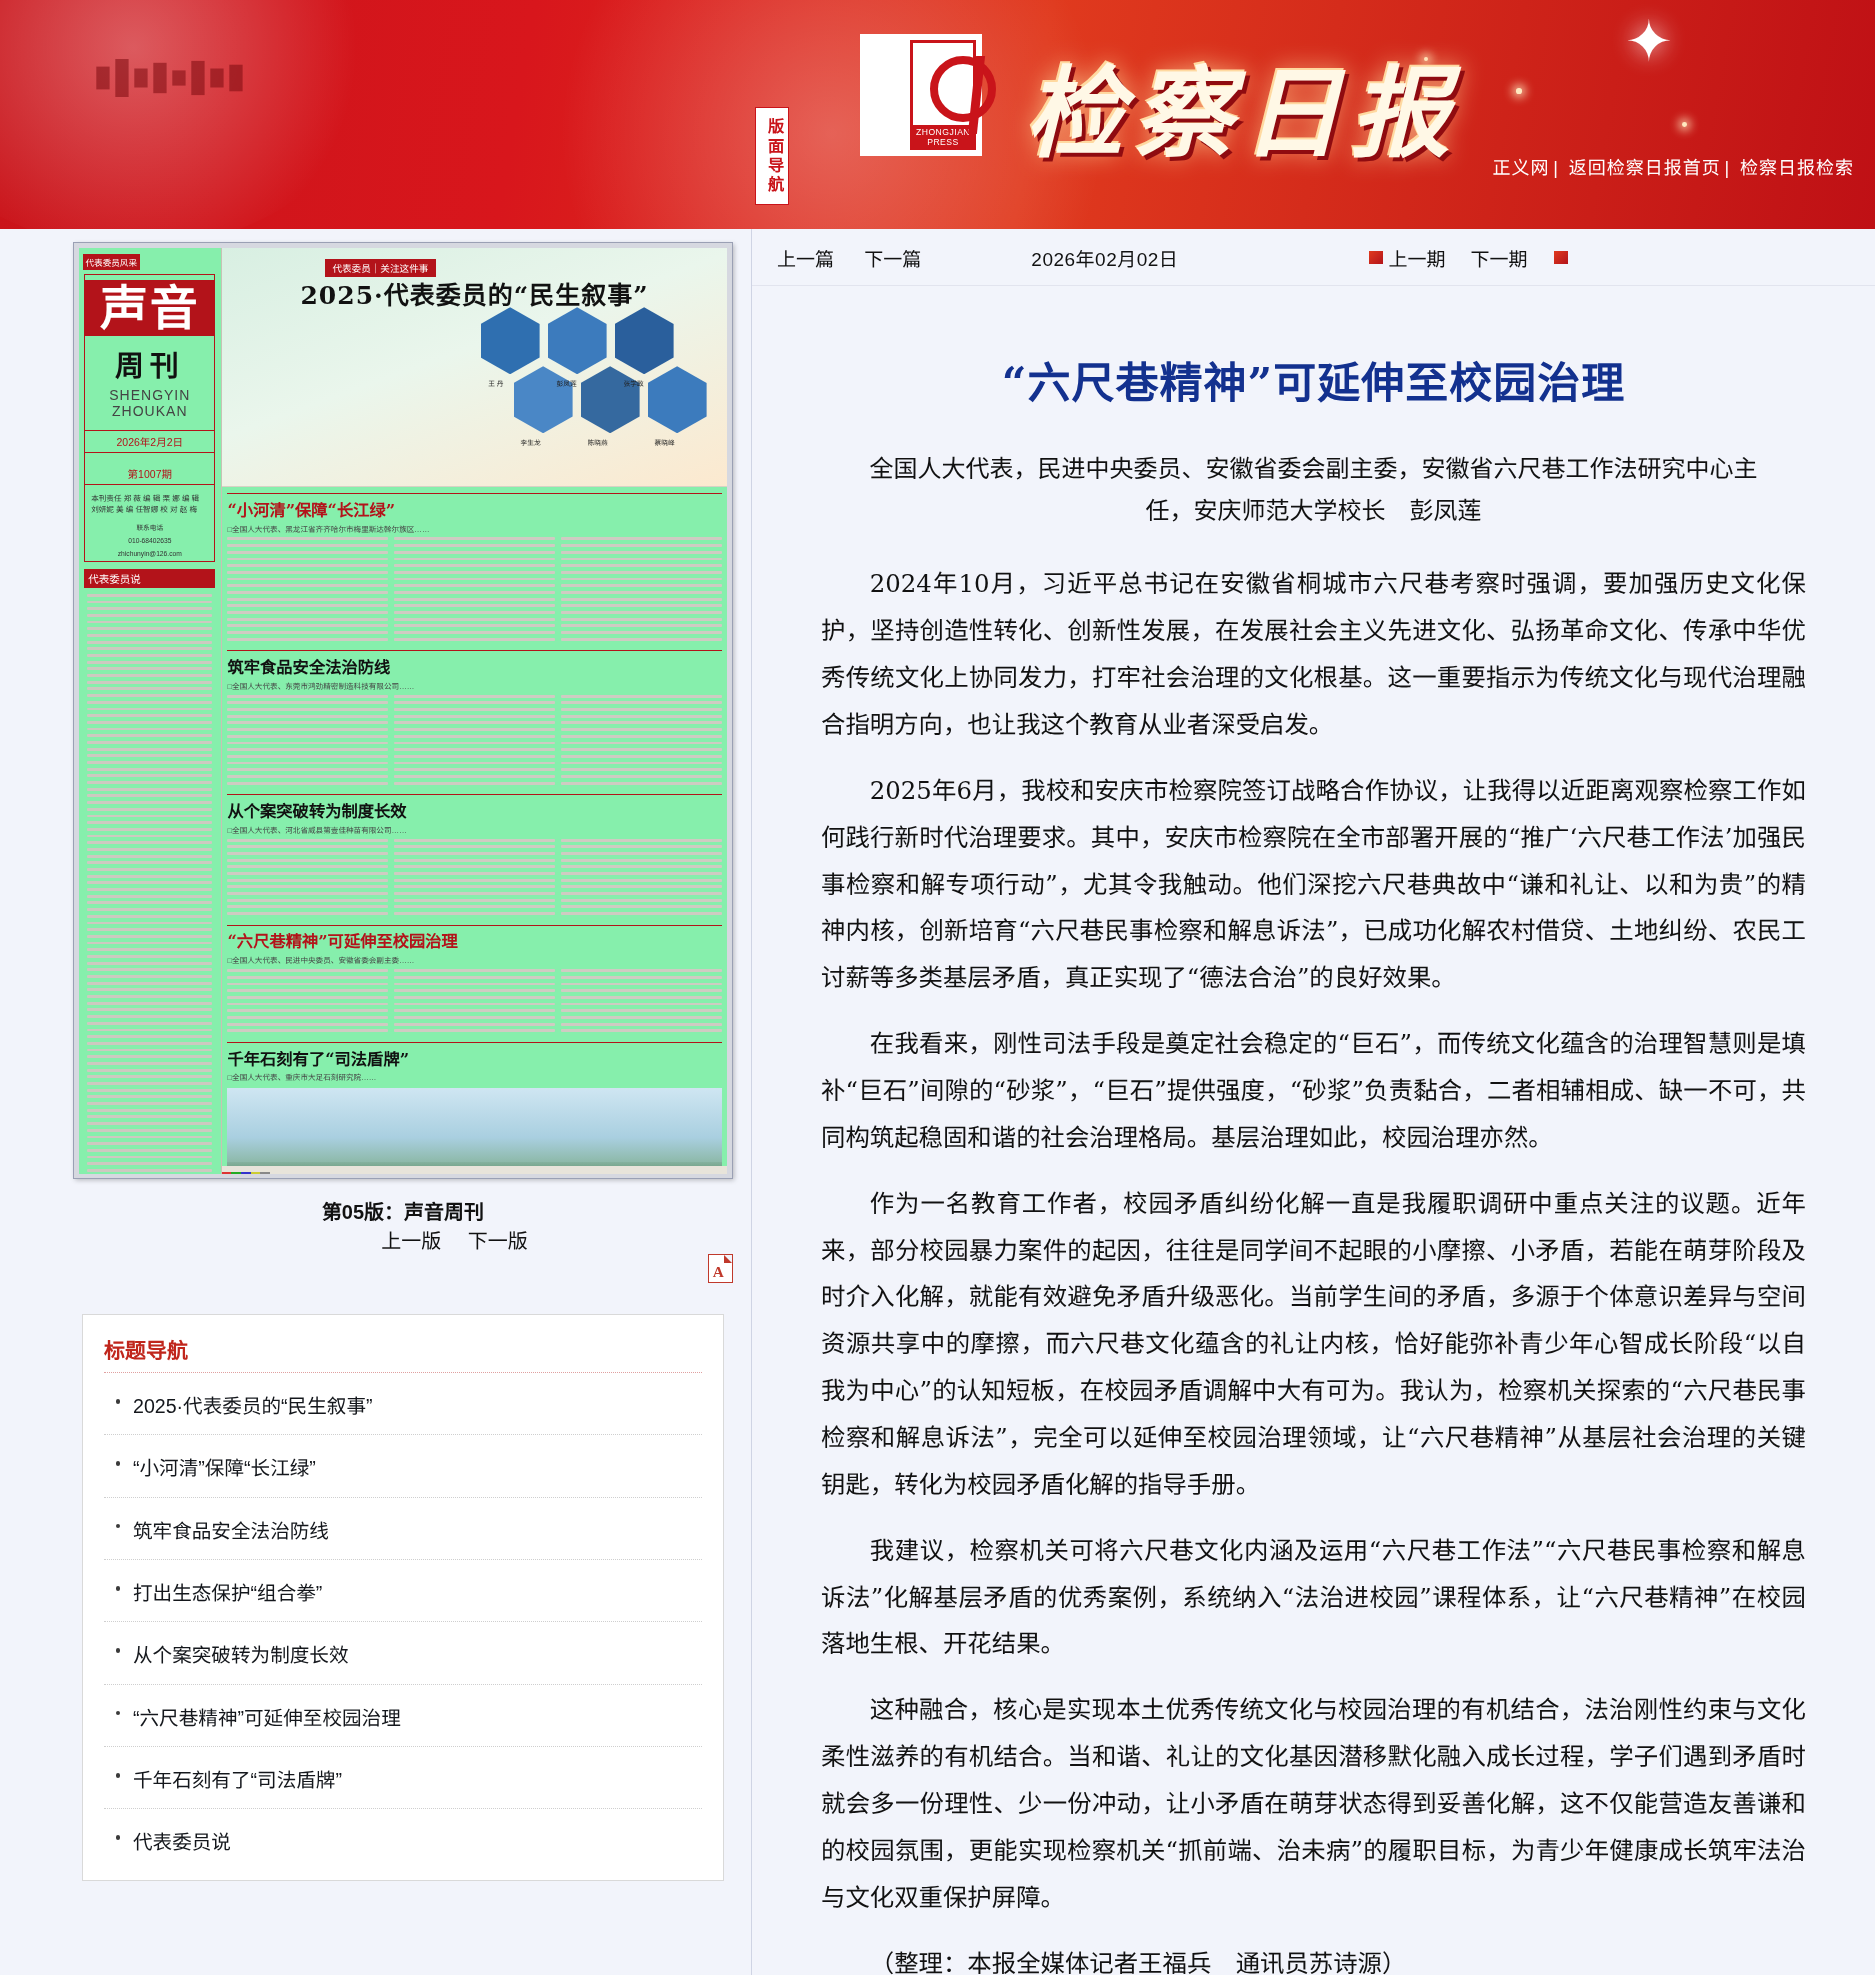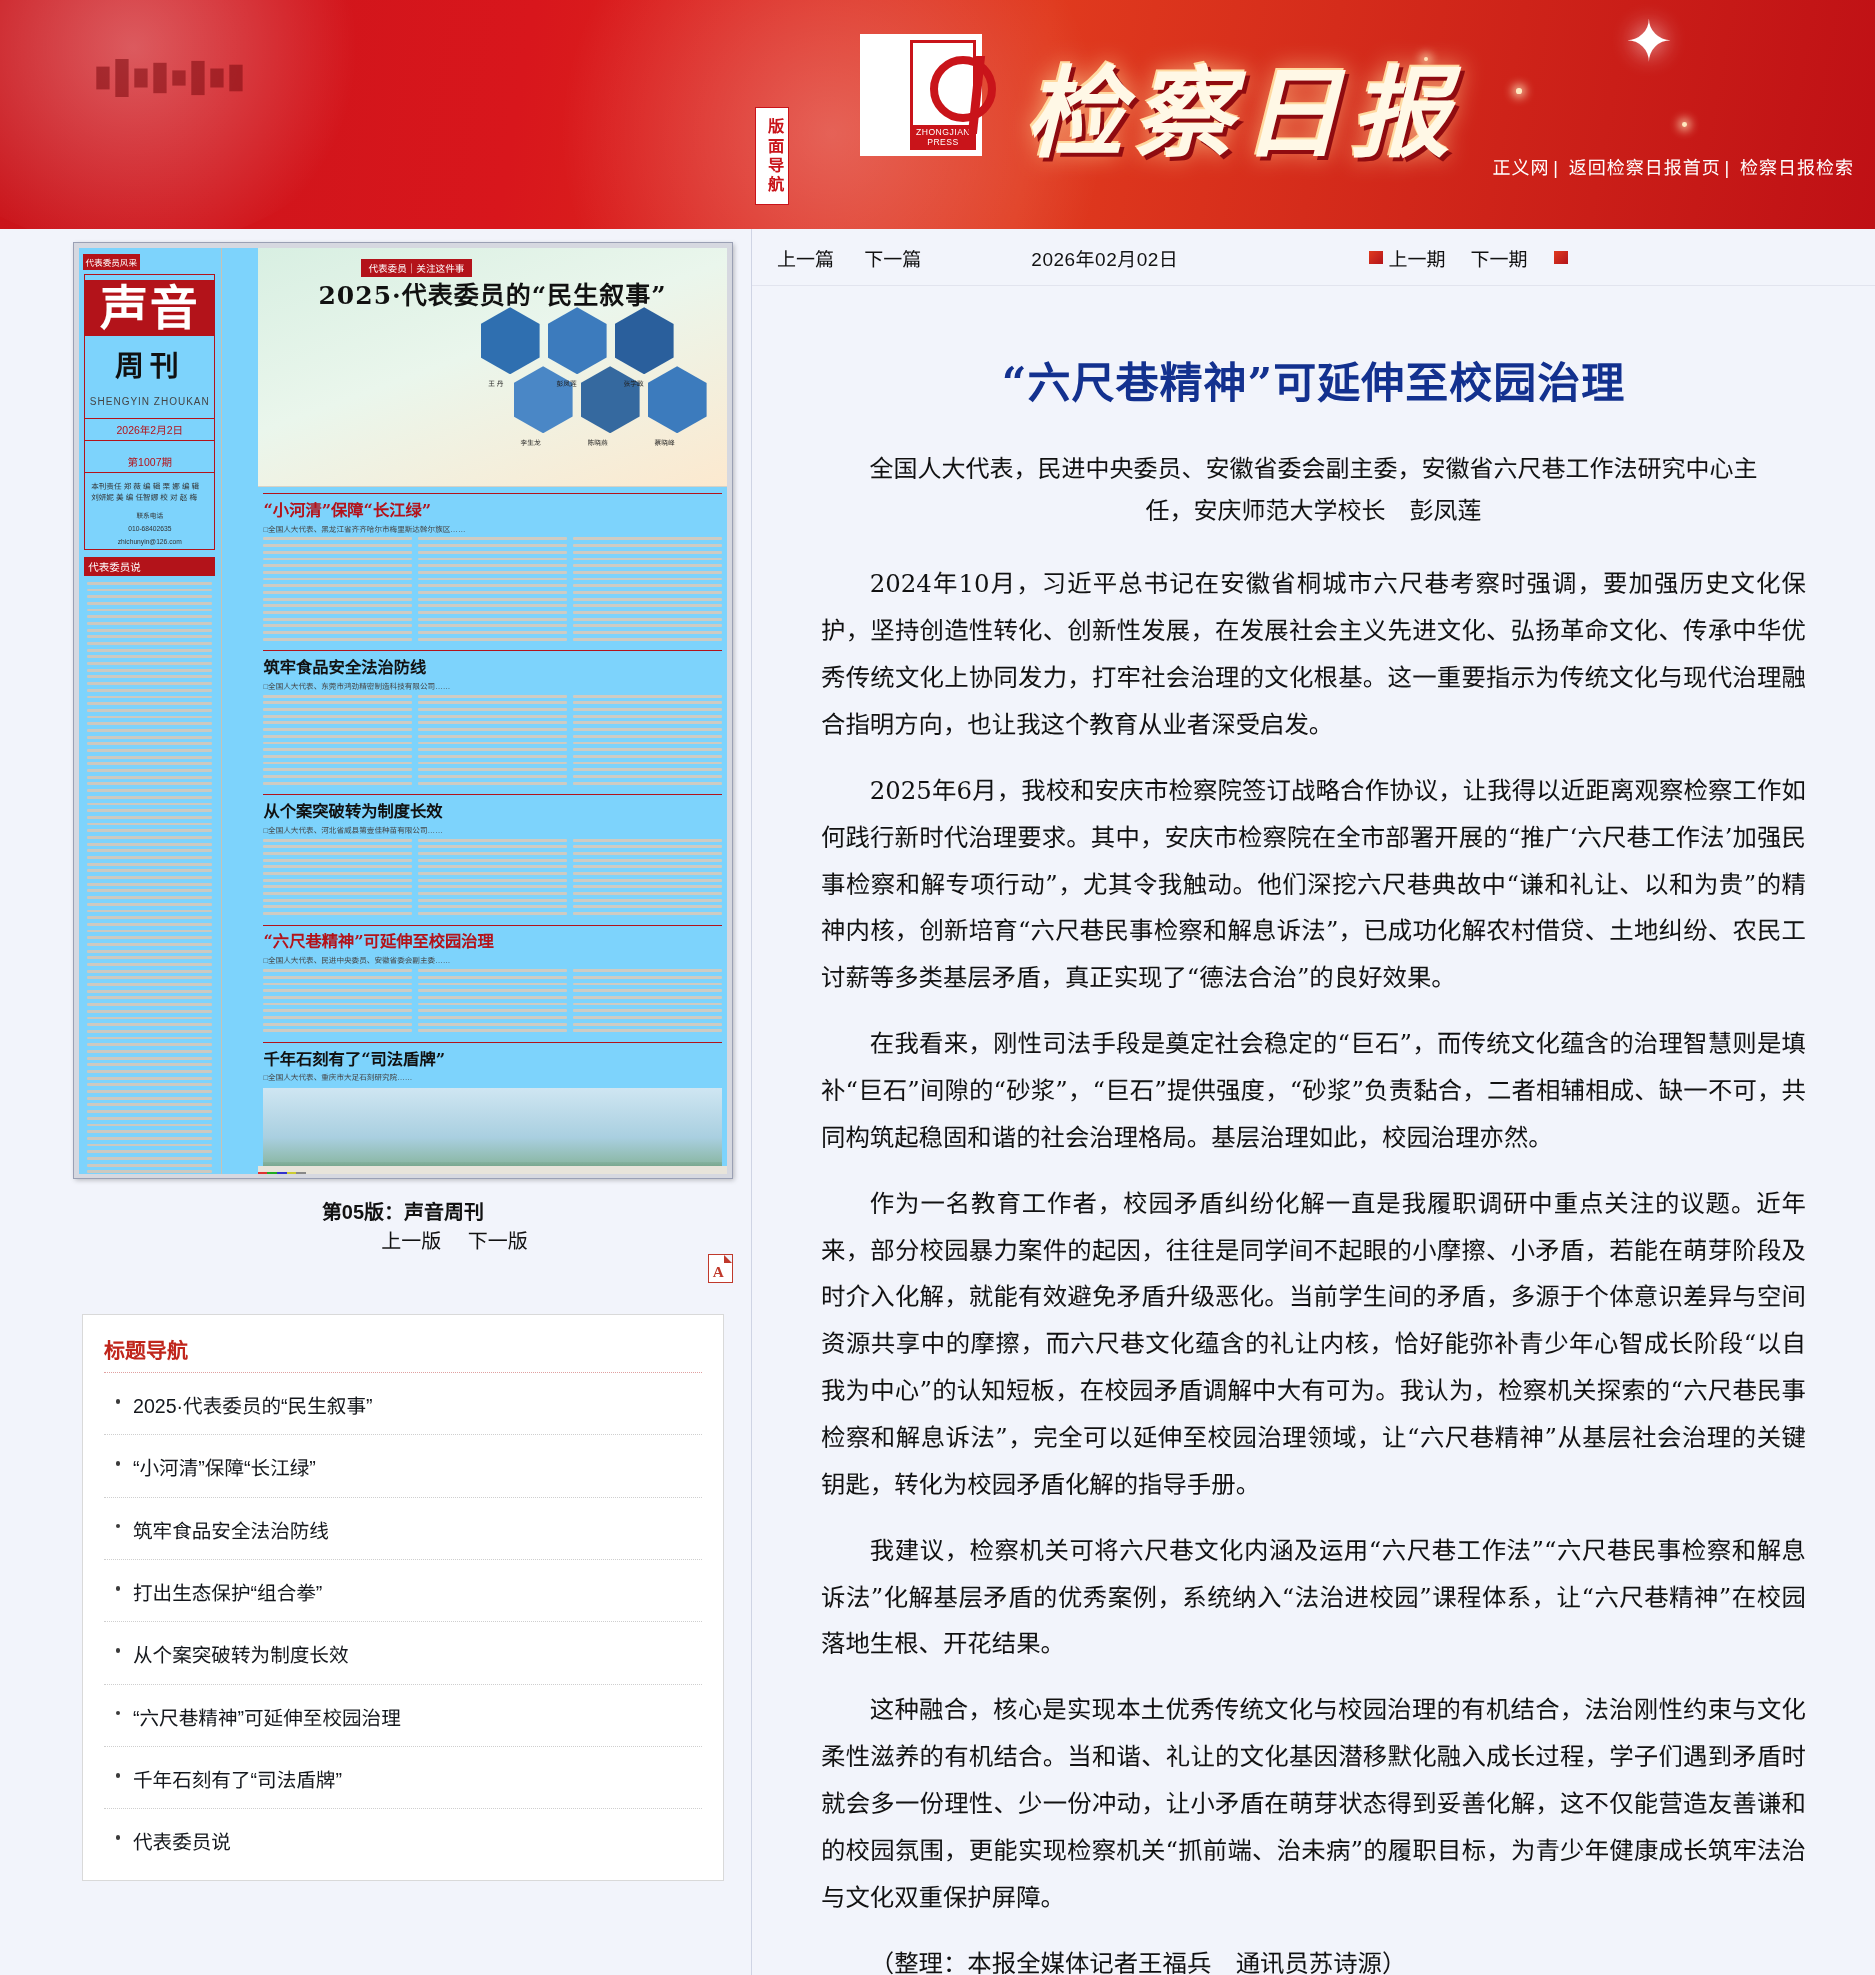--- a/index.html
+++ b/index.html
@@ -129,25 +129,24 @@
   .paper-frame {
     margin: 13.4px 0 0 73px;
     width: 660px; height: 937px;
     background: #d6d8e0;
     border: 1px solid #9aa0b4;
     padding: 4.8px;
     box-shadow: 1.9px 1.9px 4.8px rgba(0,0,0,.25);
   }
   .paper {
     width: 100%; height: 100%;
-    background: #7dd3fc;
+    background: #86efac;
     position: relative;
     overflow: hidden;
     display: flex;
-    gap: 36px;
   }
   .paper-left {
     width: 143px; flex: 0 0 143px;
     border-right: 1px solid #c8c2b4;
     position: relative;
     padding: 3.8px;
   }
   .paper-badge {
     background: #b3131a; color:#fff;
     font-size: 8.6px; padding: 1.9px 2.9px;
@@ -165,21 +164,21 @@
     color: #fff; background: #b3131a;
     font-weight: 700;
     padding: 3.8px 0;
     letter-spacing: 1.9px;
   }
   .sy-sub {
     font-family: "DejaVu Serif", serif;
     font-size: 29px; color:#111; font-weight:700;
     letter-spacing: 5.7px; margin-top: 5.7px;
   }
-  .sy-en { font-size: 10px; color:#444; letter-spacing:1px; margin-top:12px; }
+  .sy-en { font-size: 14px; color:#444; letter-spacing:1px; margin-top:3px; }
   .sy-date { font-size: 10.5px; color:#b3131a; margin-top: 11px; border-top:1px solid #b3131a; border-bottom:1px solid #b3131a; padding: 2.9px 0;}
   .sy-meta { font-size: 7.6px; color:#333; line-height: 11.5px; margin-top: 7.6px; text-align:left; padding: 0 5.7px;}
   .sy-mail { font-size: 6.7px; color:#333; margin-top:5.7px; }
   .sy-talk { background:#b3131a; color:#fff; font-size:10.5px; padding:1.9px 3.8px; margin: 7.6px 1.9px 3.8px; display:block; text-align:left;}
   .fakelines { padding: 1.9px 4.8px; }
   .fakelines i {
     display:block; height: 2.9px; background: #cdc9c0; margin-bottom: 3.8px; border-radius:1px;
   }
   .paper-main { flex: 1; position: relative; }
   .pm-top {

